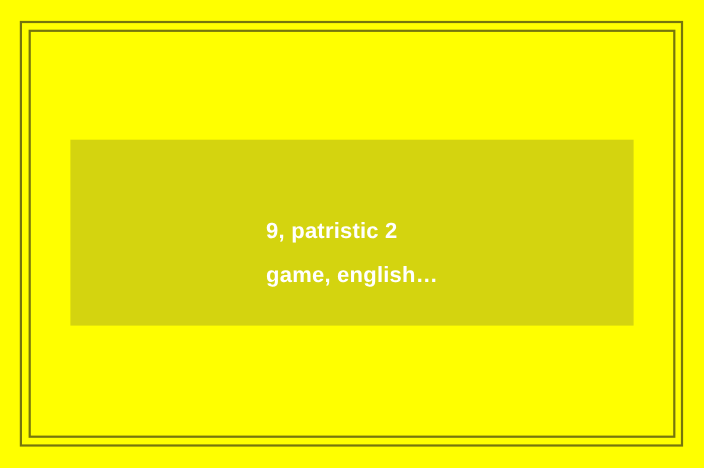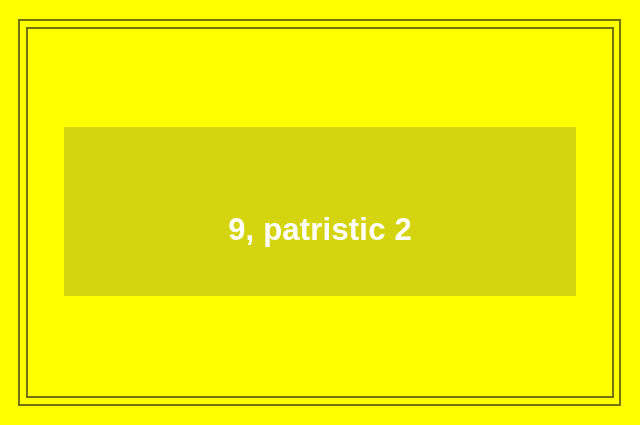--- a/index.html
+++ b/index.html
@@ -60,21 +60,21 @@
     align-items: center;
     justify-content: center;
   }
 
   .band-text {
     width: 100%;
     text-align: center;
     color: #ffffff;
     font-family: "Liberation Sans", sans-serif;
     font-weight: bold;
-    font-size: 31px;
+    font-size: 20px;
     line-height: 40px;
     letter-spacing: 0.2px;
     white-space: nowrap;
     margin-top: 36px;
   }
 
   
   .text-block {
     display: inline-block;
     text-align: left;
@@ -87,18 +87,19 @@
 
   <div class="frame-outer"></div>
 
   <div class="frame-inner"></div>
 
   <div class="content-band">
 
     <div class="band-text">
       <span class="text-block">
         <span>9, patristic 2</span><br>
+        <span>game, english…</span>
       </span>
     </div>
 
   </div>
 
 </div>
 
 </body></html>

